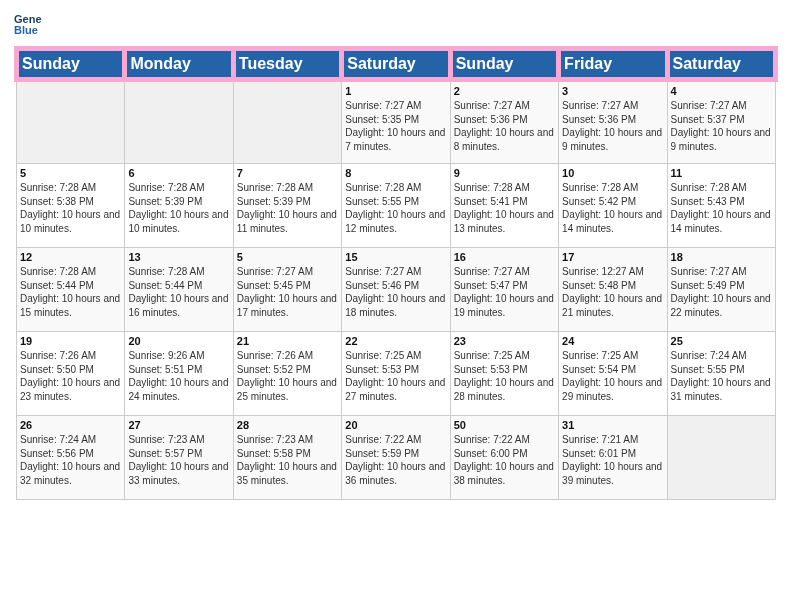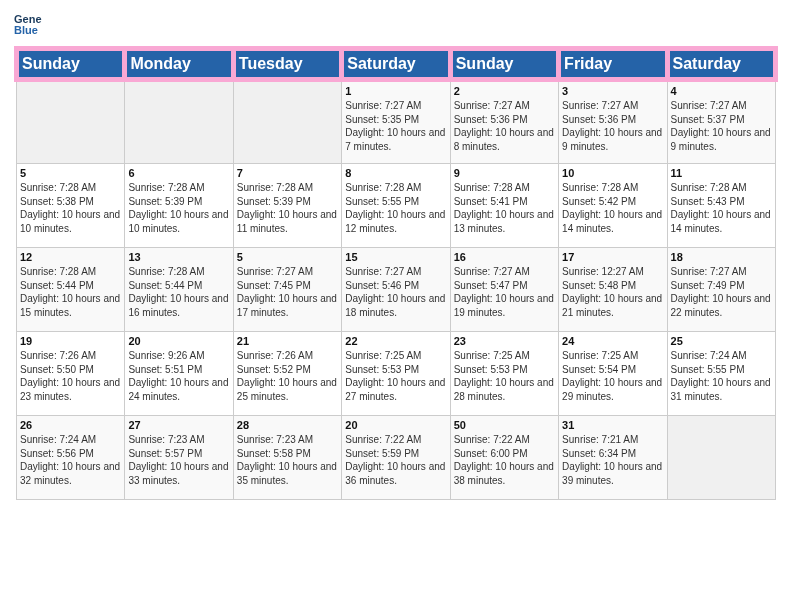--- a/index.html
+++ b/index.html
@@ -213,21 +213,21 @@
           <td>
             <span class="day-num">13</span>
             <div class="day-info">Sunrise: 7:28 AM
 Sunset: 5:44 PM
 Daylight: 10 hours
 and 16 minutes.</div>
           </td>
           <td>
             <span class="day-num">5</span>
             <div class="day-info">Sunrise: 7:27 AM
-Sunset: 7:45 PM
+Sunset: 5:45 PM
 Daylight: 10 hours
 and 17 minutes.</div>
           </td>
           <td>
             <span class="day-num">15</span>
             <div class="day-info">Sunrise: 7:27 AM
 Sunset: 5:46 PM
 Daylight: 10 hours
 and 18 minutes.</div>
           </td>
@@ -241,21 +241,21 @@
           <td>
             <span class="day-num">17</span>
             <div class="day-info">Sunrise: 12:27 AM
 Sunset: 5:48 PM
 Daylight: 10 hours
 and 21 minutes.</div>
           </td>
           <td>
             <span class="day-num">18</span>
             <div class="day-info">Sunrise: 7:27 AM
-Sunset: 7:49 PM
+Sunset: 5:49 PM
 Daylight: 10 hours
 and 22 minutes.</div>
           </td>
         </tr>
         <tr>
           <td>
             <span class="day-num">19</span>
             <div class="day-info">Sunrise: 7:26 AM
 Sunset: 5:50 PM
 Daylight: 10 hours
@@ -336,21 +336,21 @@
           <td>
             <span class="day-num">50</span>
             <div class="day-info">Sunrise: 7:22 AM
 Sunset: 6:00 PM
 Daylight: 10 hours
 and 38 minutes.</div>
           </td>
           <td>
             <span class="day-num">31</span>
             <div class="day-info">Sunrise: 7:21 AM
-Sunset: 6:34 PM
+Sunset: 6:01 PM
 Daylight: 10 hours
 and 39 minutes.</div>
           </td>
           <td class="empty-cell"></td>
         </tr>
       </tbody>
   </table>
 </div>
 
 </body></html>

